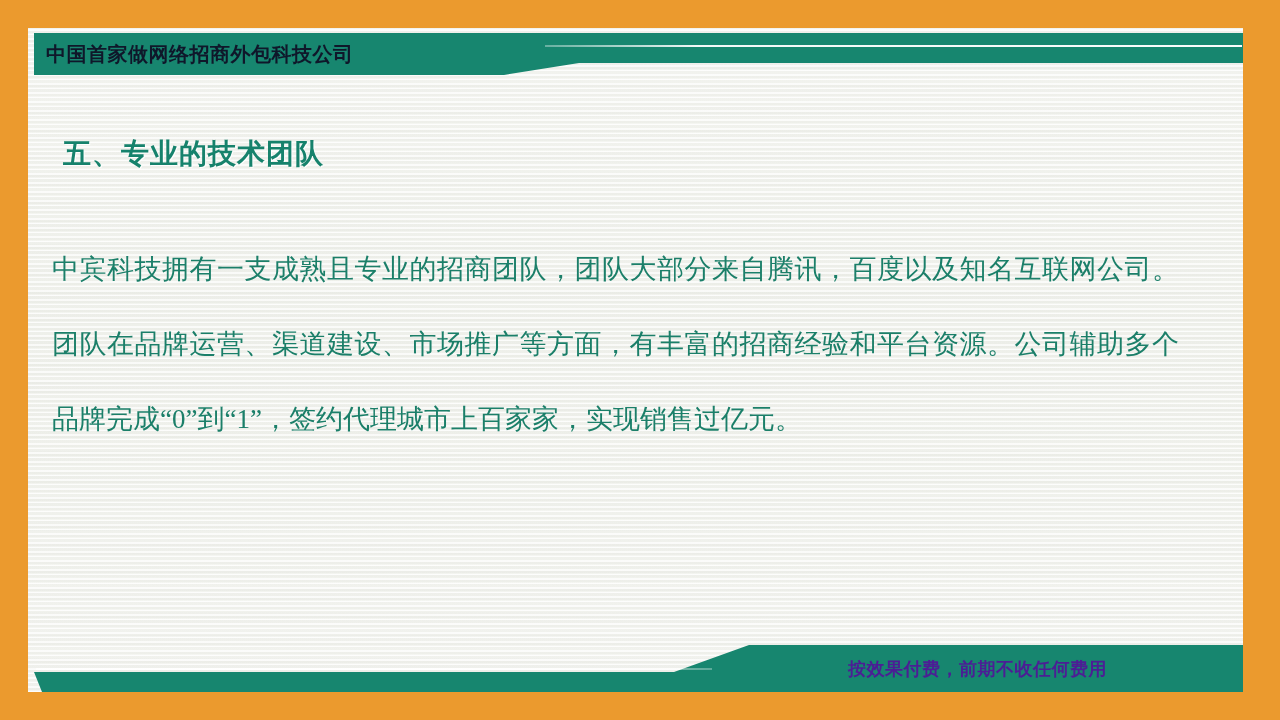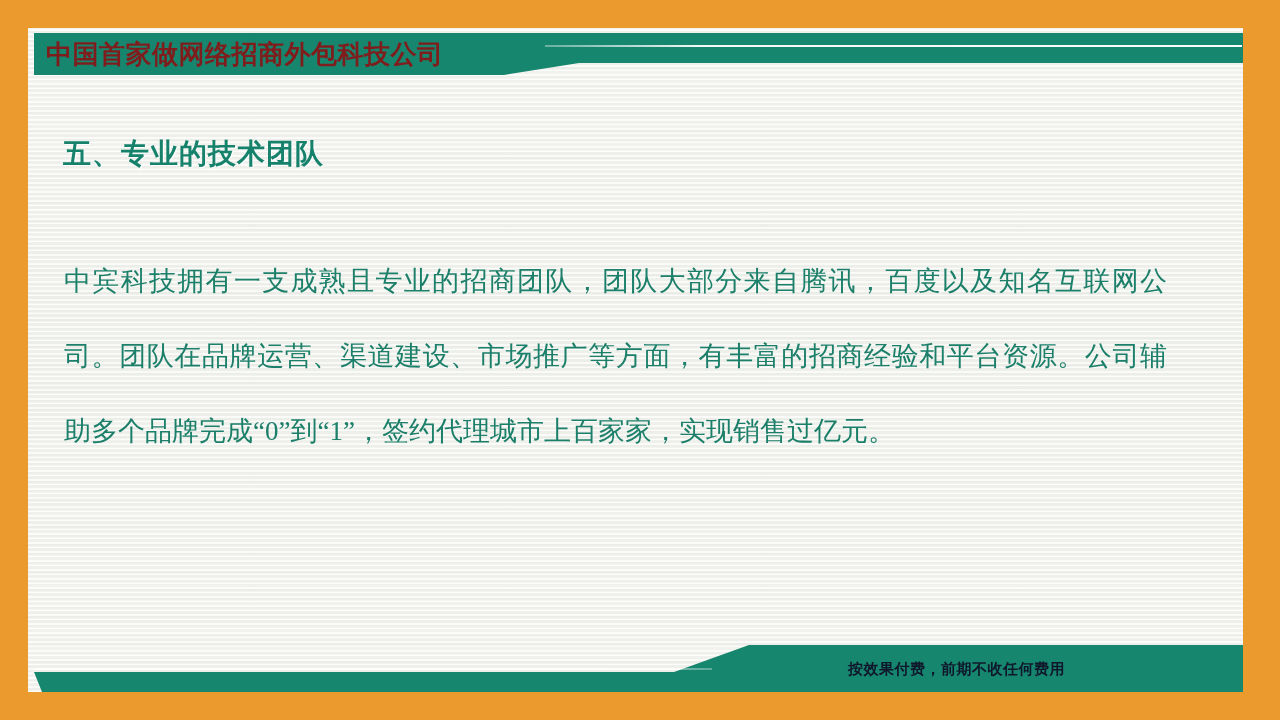--- a/index.html
+++ b/index.html
@@ -68,22 +68,22 @@
     );
     z-index: 5;
   }
 
   #header-title {
     position: absolute;
     left: 46px;
     top: 34px;
     height: 40px;
     line-height: 40px;
-    color: #7f1d1d;
-    font-size: 26px;
+    color: #0f172a;
+    font-size: 20px;
     font-weight: bold;
     letter-spacing: 0.5px;
     white-space: nowrap;
     z-index: 7;
     font-family: "Liberation Sans", "DejaVu Sans", sans-serif;
   }
 
   #header-rule {
     position: absolute;
     left: 545px;
@@ -119,21 +119,21 @@
     color: #1b7f69;
     font-size: 27px;
     line-height: 75px;
     text-align: justify;
     text-align-last: left;
     letter-spacing: 0px;
     z-index: 4;
     font-family: "Liberation Serif", "DejaVu Serif", serif;
   }
   #body-copy p {
-    margin: 16px;
+    margin: 4px;
     padding: 0;
   }
 
   
   #footer-banner {
     position: absolute;
     left: 34px;
     top: 645px;
     width: 1209px;
     height: 47px;
@@ -158,22 +158,22 @@
     background: linear-gradient(90deg, rgba(255,255,255,0.92) 0%, rgba(255,255,255,0.95) 60%, rgba(255,255,255,0.30) 100%);
     z-index: 8;
   }
 
   #footer-text {
     position: absolute;
     left: 848px;
     top: 647px;
     height: 44px;
     line-height: 44px;
-    color: #0f172a;
-    font-size: 15px;
+    color: #4c1d95;
+    font-size: 18px;
     font-weight: bold;
     letter-spacing: 0.5px;
     white-space: nowrap;
     z-index: 9;
     font-family: "Liberation Sans", "DejaVu Sans", sans-serif;
   }
 </style>
 </head>
 <body>
 

